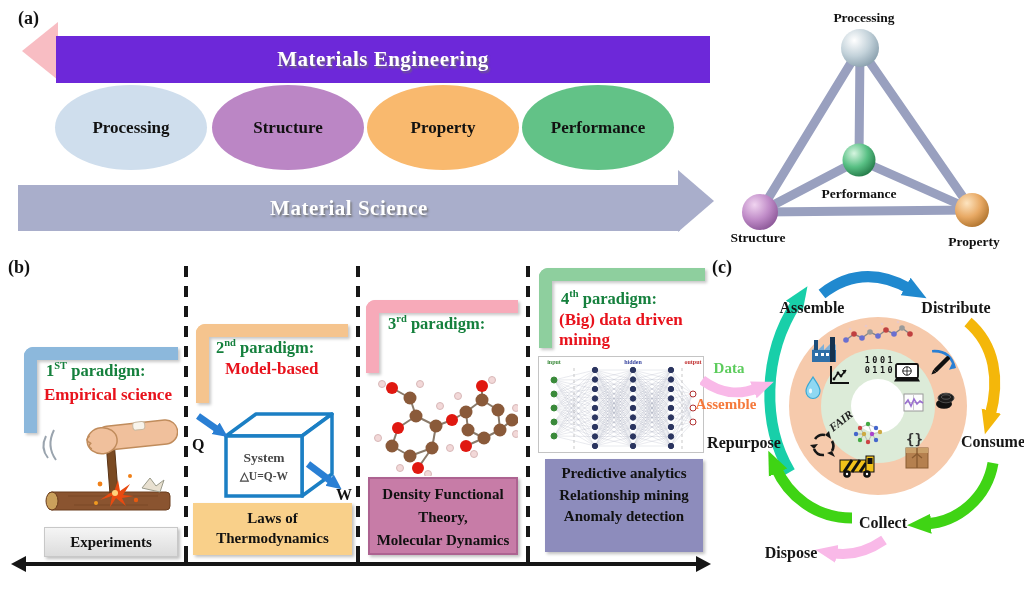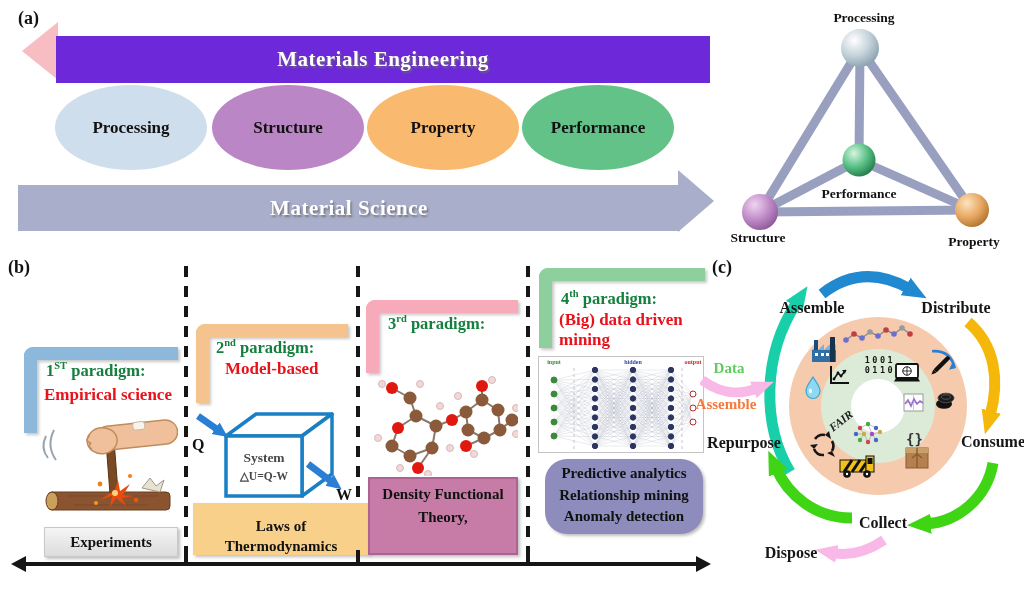--- a/index.html
+++ b/index.html
@@ -149,21 +149,21 @@
     <polygon points="36,28 112,28 142,6 66,6" fill="#fff" stroke="#1b7fc4" stroke-width="3.5" stroke-linejoin="round"></polygon>
     <polygon points="112,28 142,6 142,66 112,88" fill="#fff" stroke="#1b7fc4" stroke-width="3.5" stroke-linejoin="round"></polygon>
     <rect x="36" y="28" width="76" height="60" fill="#fff" stroke="#1b7fc4" stroke-width="3.5"></rect>
     <text x="74" y="54" text-anchor="middle" font-size="13.5" fill="#484848">System</text>
     <text x="74" y="72" text-anchor="middle" font-size="11.5" fill="#484848">△U=Q-W</text>
     <line x1="8" y1="8" x2="28" y2="22" stroke="#2a7fd4" stroke-width="7" marker-end="url(#hB)"></line>
     <line x1="118" y1="56" x2="142" y2="74" stroke="#2a7fd4" stroke-width="7" marker-end="url(#hB)"></line>
     <text x="2" y="42" font-size="16" fill="#111">Q</text>
     <text x="146" y="92" font-size="16" fill="#111">W</text>
   </svg>
-  <div class="abs cap" style="left:193px;top:503px;width:176px;height:52px;padding-top:13px;box-sizing:border-box;line-height:20px;background:#f9d08a;">
+  <div class="abs cap" style="left:193px;top:503px;width:159px;height:52px;padding-top:5px;box-sizing:border-box;line-height:20px;background:#f9d08a;">
     <div>Laws of</div>
     <div>Thermodynamics</div>
   </div>
 
   <div class="abs brk" style="left:366px;top:300px;width:152px;height:73px;border-top:13px solid #f7aab9;border-left:13px solid #f7aab9;"></div>
   <div class="abs ptitle" style="left:388px;top:313px"><span>3</span><sup>rd</sup><span> paradigm:</span></div>
   <svg class="abs" style="left:370px;top:376px" width="148" height="100" viewBox="0 0 148 100">
     <g stroke="#8a7a6a" stroke-width="2">
       <line x1="28" y1="52" x2="46" y2="40"></line>
         <line x1="46" y1="40" x2="66" y2="50"></line>
@@ -218,20 +218,21 @@
           <circle cx="58" cy="98" r="3.5"></circle>
         <circle cx="30" cy="92" r="3.5"></circle>
           <circle cx="8" cy="62" r="3.5"></circle>
           <circle cx="104" cy="78" r="3.5"></circle>
       </g>
     </g>
   </svg>
   <div class="abs cap" style="left:368px;top:477px;width:150px;height:78px;padding-top:4px;box-sizing:border-box;line-height:23px;background:#c77ca7;border:2px solid #ad6391;">
     <div>Density Functional</div>
     <div>Theory,</div>
+    <div>Molecular Dynamics</div>
   </div>
 
   <div class="abs brk" style="left:539px;top:268px;width:166px;height:80px;border-top:13px solid #8ecf9e;border-left:13px solid #8ecf9e;"></div>
   <div class="abs ptitle" style="left:561px;top:288px"><span>4</span><sup>th</sup><span> paradigm:</span></div>
   <div class="abs psub" style="left:559px;top:310px">
     <div>(Big) data driven</div>
     <div>mining</div>
   </div>
   <svg class="abs" style="left:538px;top:356px" width="166" height="97" viewBox="0 0 166 97" font-family="Liberation Sans, sans-serif">
     <rect x="0.5" y="0.5" width="165" height="96" fill="#fff" stroke="#c4c4c4"></rect>
@@ -505,21 +506,21 @@
         <circle cx="133" cy="80.5" r="2.7" fill="#2b3560" stroke="#2b3560" stroke-width="1"></circle>
         <circle cx="133" cy="90" r="2.7" fill="#2b3560" stroke="#2b3560" stroke-width="1"></circle>
         <circle cx="155" cy="38" r="3" fill="#fff" stroke="#b03030" stroke-width="1"></circle>
         <circle cx="155" cy="52" r="3" fill="#fff" stroke="#b03030" stroke-width="1"></circle>
         <circle cx="155" cy="66" r="3" fill="#fff" stroke="#b03030" stroke-width="1"></circle>
       </g>
     <text x="16" y="8" text-anchor="middle" font-size="6" fill="#3a8a3a">input</text>
     <text x="95" y="8" text-anchor="middle" font-size="6" fill="#3946a0">hidden</text>
     <text x="155" y="8" text-anchor="middle" font-size="6" fill="#c03030">output</text>
   </svg>
-  <div class="abs cap" style="left:545px;top:459px;width:158px;height:75px;padding-top:4px;box-sizing:border-box;line-height:21.5px;background:#8d8cbc;border-radius:22px;">
+  <div class="abs cap" style="left:545px;top:459px;width:158px;height:93px;padding-top:4px;box-sizing:border-box;line-height:21.5px;background:#8d8cbc;">
     <div>Predictive analytics</div>
     <div>Relationship mining</div>
     <div>Anomaly detection</div>
   </div>
 
   <div class="abs" style="left:24px;top:562px;width:674px;height:3.5px;background:#161616;"></div>
   <div class="abs tri" style="left:11px;top:555.5px;border-top:8.5px solid transparent;border-bottom:8.5px solid transparent;border-right:15px solid #161616;"></div>
   <div class="abs tri" style="left:696px;top:555.5px;border-top:8.5px solid transparent;border-bottom:8.5px solid transparent;border-left:15px solid #161616;"></div>
   <div class="abs tick" style="left:184px;top:550px;"></div>
   <div class="abs tick" style="left:356px;top:550px;"></div>

